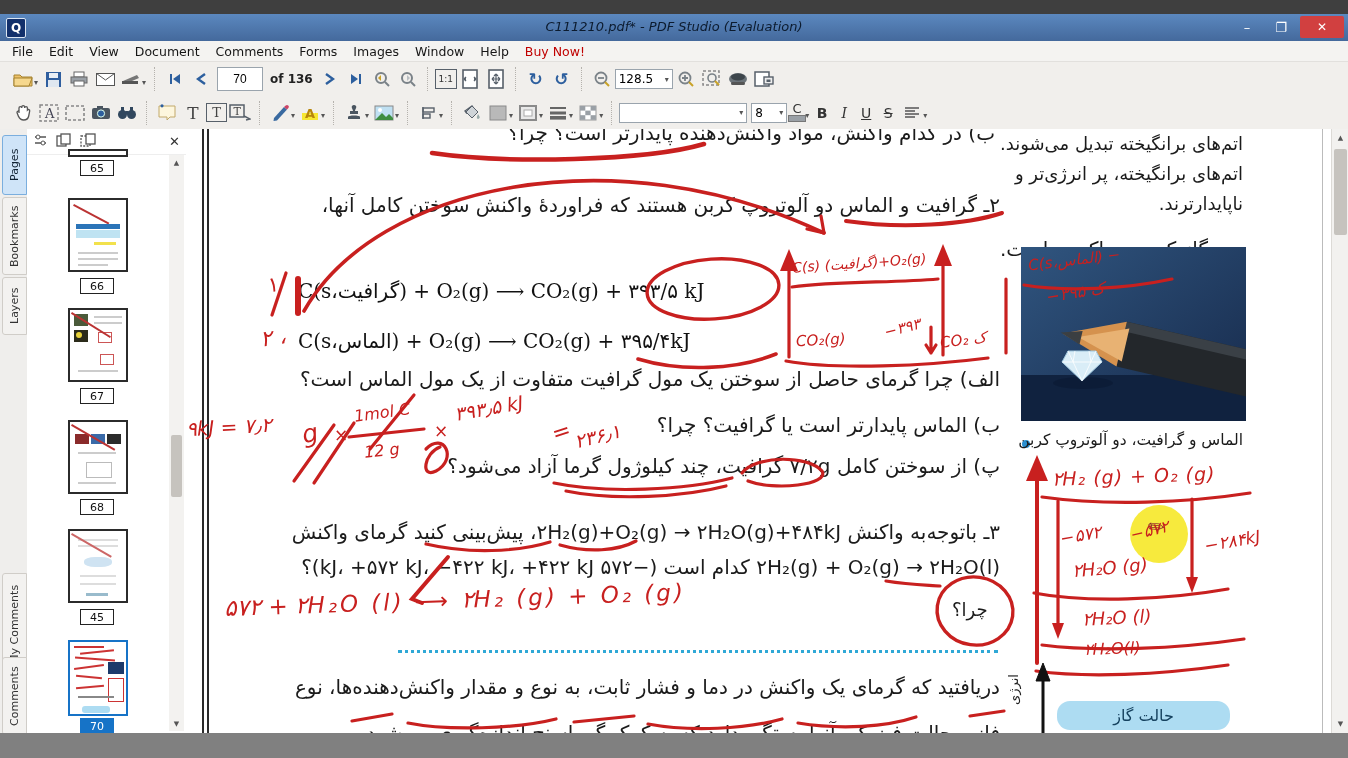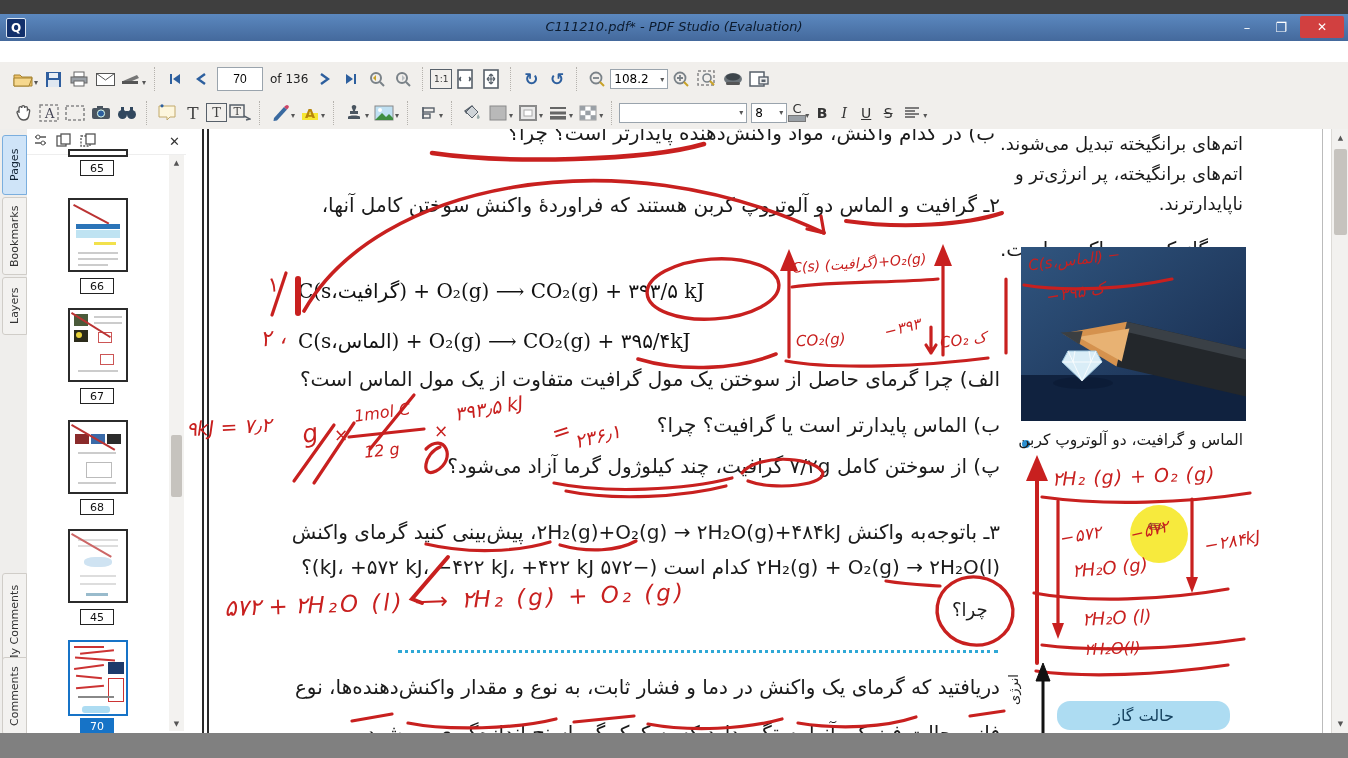--- a/index.html
+++ b/index.html
@@ -21,21 +21,21 @@
   .buynow{color:#c00000;}
   
   .tb1{left:0;top:62px;width:1348px;height:34px;background:#f1efec;border-bottom:1px solid #e0ddd8;}
   .tb2{left:0;top:96px;width:1348px;height:33px;background:#f1efec;border-bottom:1px solid #cfccc7;}
   .trow{display:flex;align-items:center;height:100%;padding-left:10px;}
   .tbt{width:26px;height:26px;display:flex;align-items:center;justify-content:center;flex:0 0 auto;}
   .sep{width:1px;height:24px;border-left:1px dotted #b5b2ad;margin:0 6px;flex:0 0 auto;}
   .car{font-size:8px;color:#555;margin:6px 2px 0 -2px;flex:0 0 auto;}
   .navg{color:#2d5f9e;font-weight:bold;}
   .pageinput{width:40px;height:20px;border:1px solid #9aa4ad;background:#fff;font-size:12px;text-align:center;margin:0 3px;}
-  .oftotal{font-size:12px;color:#222;margin:0 4px;white-space:nowrap;}
+  .oftotal{font-size:12px;color:#222;margin:0 4px;white-space:nowrap;font-weight:bold;}
   .combo{height:20px;border:1px solid #9aa4ad;background:#fff;display:flex;align-items:center;justify-content:space-between;font-size:12px;padding:0 3px;box-sizing:border-box;}
   .fmt{font-size:14px;color:#333;width:22px;text-align:center;}
   
   .tabstrip{left:0;top:129px;width:27px;height:604px;background:#efeeec;border-right:1px solid #d8d5d0;}
   .vtab{position:absolute;left:2px;width:23px;writing-mode:vertical-rl;transform:rotate(180deg);
         font-size:11px;color:#333;display:flex;align-items:center;justify-content:center;
         border:1px solid #d0cdc8;background:#f3f2f0;border-radius:0 3px 3px 0;}
   .vtab.sel{background:#cfe4f8;border-color:#7aaede;color:#123;}
   .panel{left:27px;top:129px;width:159px;height:604px;background:#fff;border-right:1px solid #c9c6c1;}
   .phead{position:absolute;left:0;top:0;width:100%;height:26px;background:#fff;display:flex;align-items:center;padding:0 6px;box-sizing:border-box;border-bottom:1px solid #eee;}
@@ -71,20 +71,32 @@
 <div class="screen">
 
   <div class="a topstrip"></div>
   <div class="a titlebar">
     <div class="a appicon">Q</div>
     <div class="a wtitle">C111210.pdf* - PDF Studio (Evaluation)</div>
     <div class="a winbtn btn-min">–</div>
     <div class="a winbtn btn-res">❐</div>
     <div class="a winbtn btn-close">✕</div>
   </div>
+  <div class="a menubar">
+    <span class="menuitem">File</span>
+    <span class="menuitem">Edit</span>
+    <span class="menuitem">View</span>
+    <span class="menuitem">Document</span>
+    <span class="menuitem">Comments</span>
+    <span class="menuitem">Forms</span>
+    <span class="menuitem">Images</span>
+    <span class="menuitem">Window</span>
+    <span class="menuitem">Help</span>
+    <span class="menuitem buynow">Buy Now!</span>
+  </div>
 
   <div class="a tb1">
       <div class="trow">
     <span class="tbt">
           <svg width="20" height="16">
             <path d="M1 4 h6 l2 2 h10 v9 h-18 z" fill="#eec26a" stroke="#a5822f"></path>
             <path d="M1 7 h18 l-3 8 h-15 z" fill="#f6d88e" stroke="#a5822f"></path>
           </svg>
         </span>
     <span class="car">▾</span>
@@ -173,21 +185,21 @@
     <span class="tbt" style="color:#2d5f9e;font-size:17px;font-weight:bold;">↺</span>
     <span class="sep"></span>
     <span class="tbt">
           <svg width="18" height="16">
             <circle cx="8" cy="7" r="5.5" fill="none" stroke="#7a8288" stroke-width="1.8"></circle>
             <path d="M5 7 h6" stroke="#7a8288" stroke-width="1.8"></path>
             <path d="M12 11 L16 15" stroke="#c9a227" stroke-width="2"></path>
           </svg>
         </span>
     <span class="combo" style="width:58px;">
-          <span>108.2</span>
+          <span>128.5</span>
           <span style="font-size:8px;color:#555;">▾</span>
         </span>
     <span class="tbt">
           <svg width="18" height="16">
             <circle cx="8" cy="7" r="5.5" fill="none" stroke="#7a8288" stroke-width="1.8"></circle>
             <path d="M5 7 h6 M8 4 v6" stroke="#7a8288" stroke-width="1.8"></path>
             <path d="M12 11 L16 15" stroke="#c9a227" stroke-width="2"></path>
           </svg>
         </span>
     <span class="tbt">

